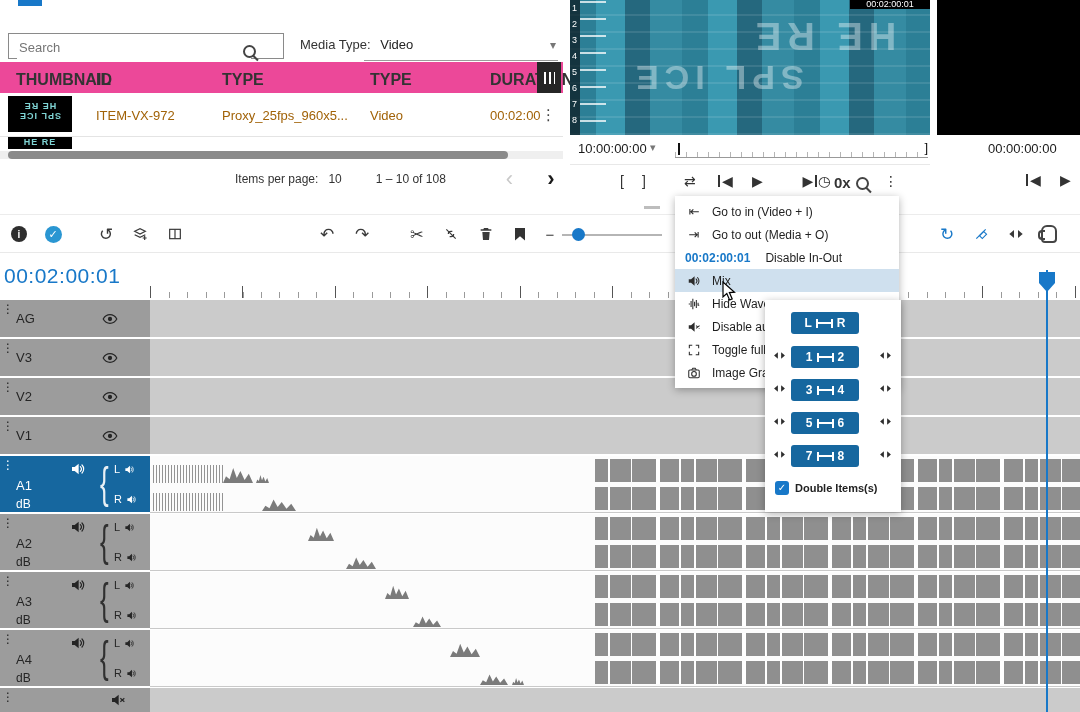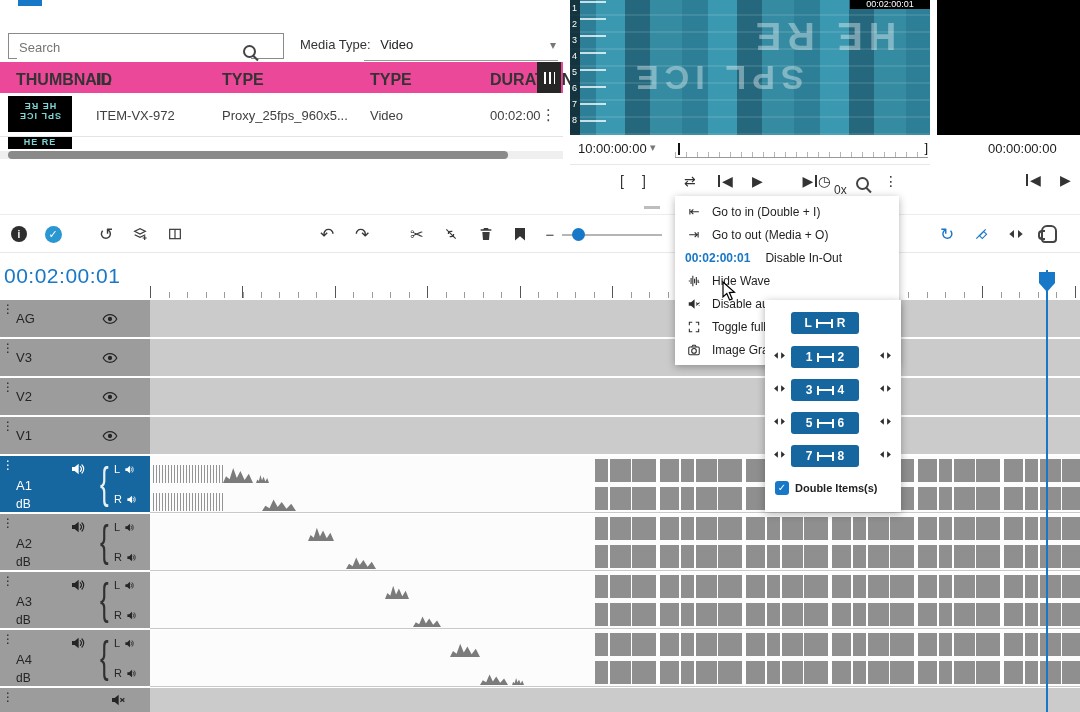--- a/index.html
+++ b/index.html
@@ -13,21 +13,21 @@
               font-size:11px;font-weight:bold;line-height:21px;padding-left:10px;box-sizing:border-box;letter-spacing:.4px}
   #search-box{left:8px;top:33px;width:276px;height:26px;border:1px solid #8a8a8a;background:#fff;box-sizing:border-box}
   #search-box input{border:0;outline:0;width:230px;height:22px;margin:1px 0 0 8px;font-size:13px;color:#333;
                     font-family:"Liberation Sans","DejaVu Sans",sans-serif}
   .mag{width:9px;height:9px;border:2px solid #444;border-radius:50%;position:relative;display:inline-block}
   .mag::after{content:"";position:absolute;width:7px;height:2px;background:#444;transform:rotate(45deg);right:-5px;bottom:-3px}
   .thead-row{left:0;top:62px;width:563px;height:31px;background:#ec4899;border-bottom:1px solid #bdbdbd;font-size:16px;font-weight:bold;color:#333}
   .th{position:absolute;top:9px}
   .colbox{position:absolute;right:2px;top:0;width:24px;height:31px;background:#262626;display:flex;align-items:center;justify-content:center}
   .colbars{width:11px;height:12px;background:repeating-linear-gradient(90deg,#fff 0 2px,transparent 2px 5px)}
-  .cell{position:absolute;top:15px;color:#404040}
+  .cell{position:absolute;top:15px;color:#a16207}
   .thumb{background:#000;color:#7fd4d4;overflow:hidden;text-align:center;transform:scaleX(1)}
   .thumb .mirror{display:block;transform:scale(-1,-1);font-weight:bold;letter-spacing:1px}
   .kebab{font-size:15px;color:#444;cursor:pointer}
   .pag{position:absolute;left:235px;top:166px;display:flex;align-items:center;gap:10px;font-size:12px;color:#333}
   
   #vidL{left:570px;top:0;width:360px;height:135px;background:#0b2733;overflow:hidden}
   .vid-art{position:absolute;inset:0;
      background:
        repeating-linear-gradient(0deg,rgba(255,255,255,.10) 0 2px,transparent 2px 17px),
        repeating-linear-gradient(90deg,#2c7f96 0 26px,#3a99b1 26px 55px,#25687e 55px 80px,#358ba2 80px 112px)}
@@ -196,20 +196,30 @@
   </div>
 
   <div class="abs thumb" style="left:8px;top:137px;width:64px;height:12px;font-size:9px">
     <span style="display:block;font-weight:bold;letter-spacing:1px">HE RE</span>
   </div>
 
   <div class="abs" style="left:0;top:151px;width:563px;height:8px;background:#efefef">
     <div class="abs" style="left:8px;top:0;width:500px;height:8px;background:#8a8a8a;border-radius:4px"></div>
   </div>
 
+  <div class="pag">
+    <span>Items per page:</span>
+    <span>10</span>
+    <span style="width:14px"></span>
+    <span>1 – 10 of 108</span>
+    <span style="width:40px"></span>
+    <span style="font-size:22px;color:#c9c9c9;cursor:default">‹</span>
+    <span style="width:14px"></span>
+    <span style="font-size:22px;color:#1a1a1a;font-weight:bold;cursor:pointer">›</span>
+  </div>
 
   
   <div class="abs" id="vidL">
     <div class="vid-art"></div>
     <span class="glitch" style="left:180px;top:14px;font-size:38px">HE RE</span>
     <span class="glitch" style="left:60px;top:58px;font-size:34px">SPL ICE</span>
     <div class="chan-strip"></div>
     <span class="chan-num" style="top:3px">1</span>
     <span class="chan-num" style="top:19px">2</span>
     <span class="chan-num" style="top:35px">3</span>
@@ -231,21 +241,21 @@
   </div>
 
   <div class="abs" style="left:570px;top:164px;width:360px;height:32px;border-top:1px solid #e8e8e8">
     <span class="tbtn" style="left:50px;top:8px">[</span>
     <span class="tbtn" style="left:72px;top:8px">]</span>
     <span class="tbtn" style="left:114px;top:8px">⇄</span>
     <span class="tbtn bar-l" style="left:148px;top:8px">◀</span>
     <span class="tbtn" style="left:182px;top:8px">▶</span>
     <span class="tbtn bar-r" style="left:214px;top:8px">▶</span>
     <span class="tbtn" style="left:248px;top:8px">◷</span>
-    <span class="tbtn" style="left:264px;top:18px;font-size:12px;font-weight:normal">0x</span>
+    <span class="tbtn" style="left:264px;top:9px;font-size:15px;font-weight:bold">0x</span>
     <span class="tbtn" style="left:286px;top:12px"><span class="mag"></span></span>
     <span class="tbtn" style="left:314px;top:8px">⋮</span>
   </div>
 
   
   <div class="abs" style="left:937px;top:0;width:143px;height:135px;background:#000"></div>
   <span class="abs tc" style="left:988px;top:141px">00:00:00:00</span>
   <span class="abs tbtn bar-l" style="left:1026px;top:172px">◀</span>
   <span class="abs tbtn" style="left:1060px;top:172px">▶</span>
 
@@ -555,29 +565,37 @@
   </div>
 
   
   <div class="abs" id="playline"></div>
   <div class="abs" id="playmark"></div>
 
   
   <div class="abs" id="ctx">
     <div class="mi">
       <span class="mic">⇤</span>
-      <span>Go to in (Double + I)</span>
+      <span>Go to in (Video + I)</span>
     </div>
     <div class="mi">
       <span class="mic">⇥</span>
       <span>Go to out (Media + O)</span>
     </div>
     <div class="mi">
       <span class="mtc">00:02:00:01</span>
       <span>Disable In-Out</span>
+    </div>
+    <div class="mi hl">
+      <span class="mic">
+          <svg class="i" style="width:14px;height:14px">
+            <use href="#s-spk"></use>
+          </svg>
+        </span>
+      <span>Mix</span>
     </div>
     <div class="mi">
       <span class="mic">
           <svg class="i" style="width:14px;height:14px">
             <use href="#s-wave"></use>
           </svg>
         </span>
       <span>Hide Wave</span>
     </div>
     <div class="mi">

